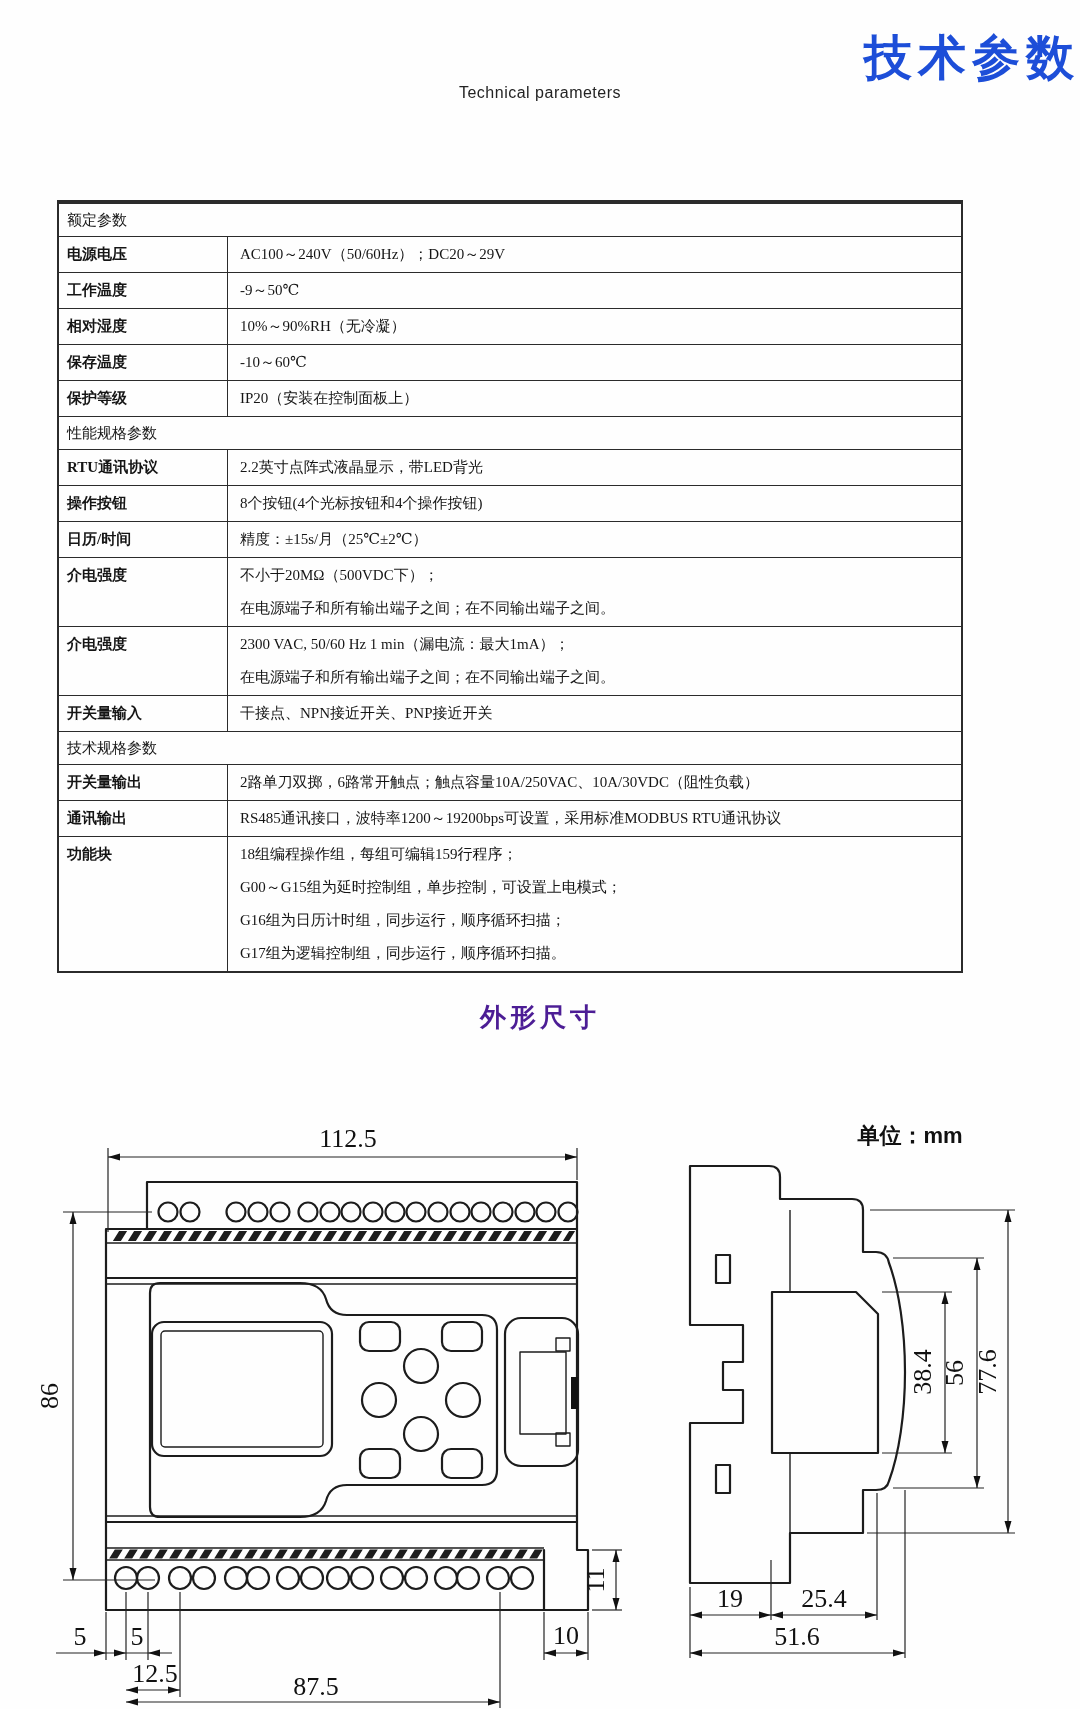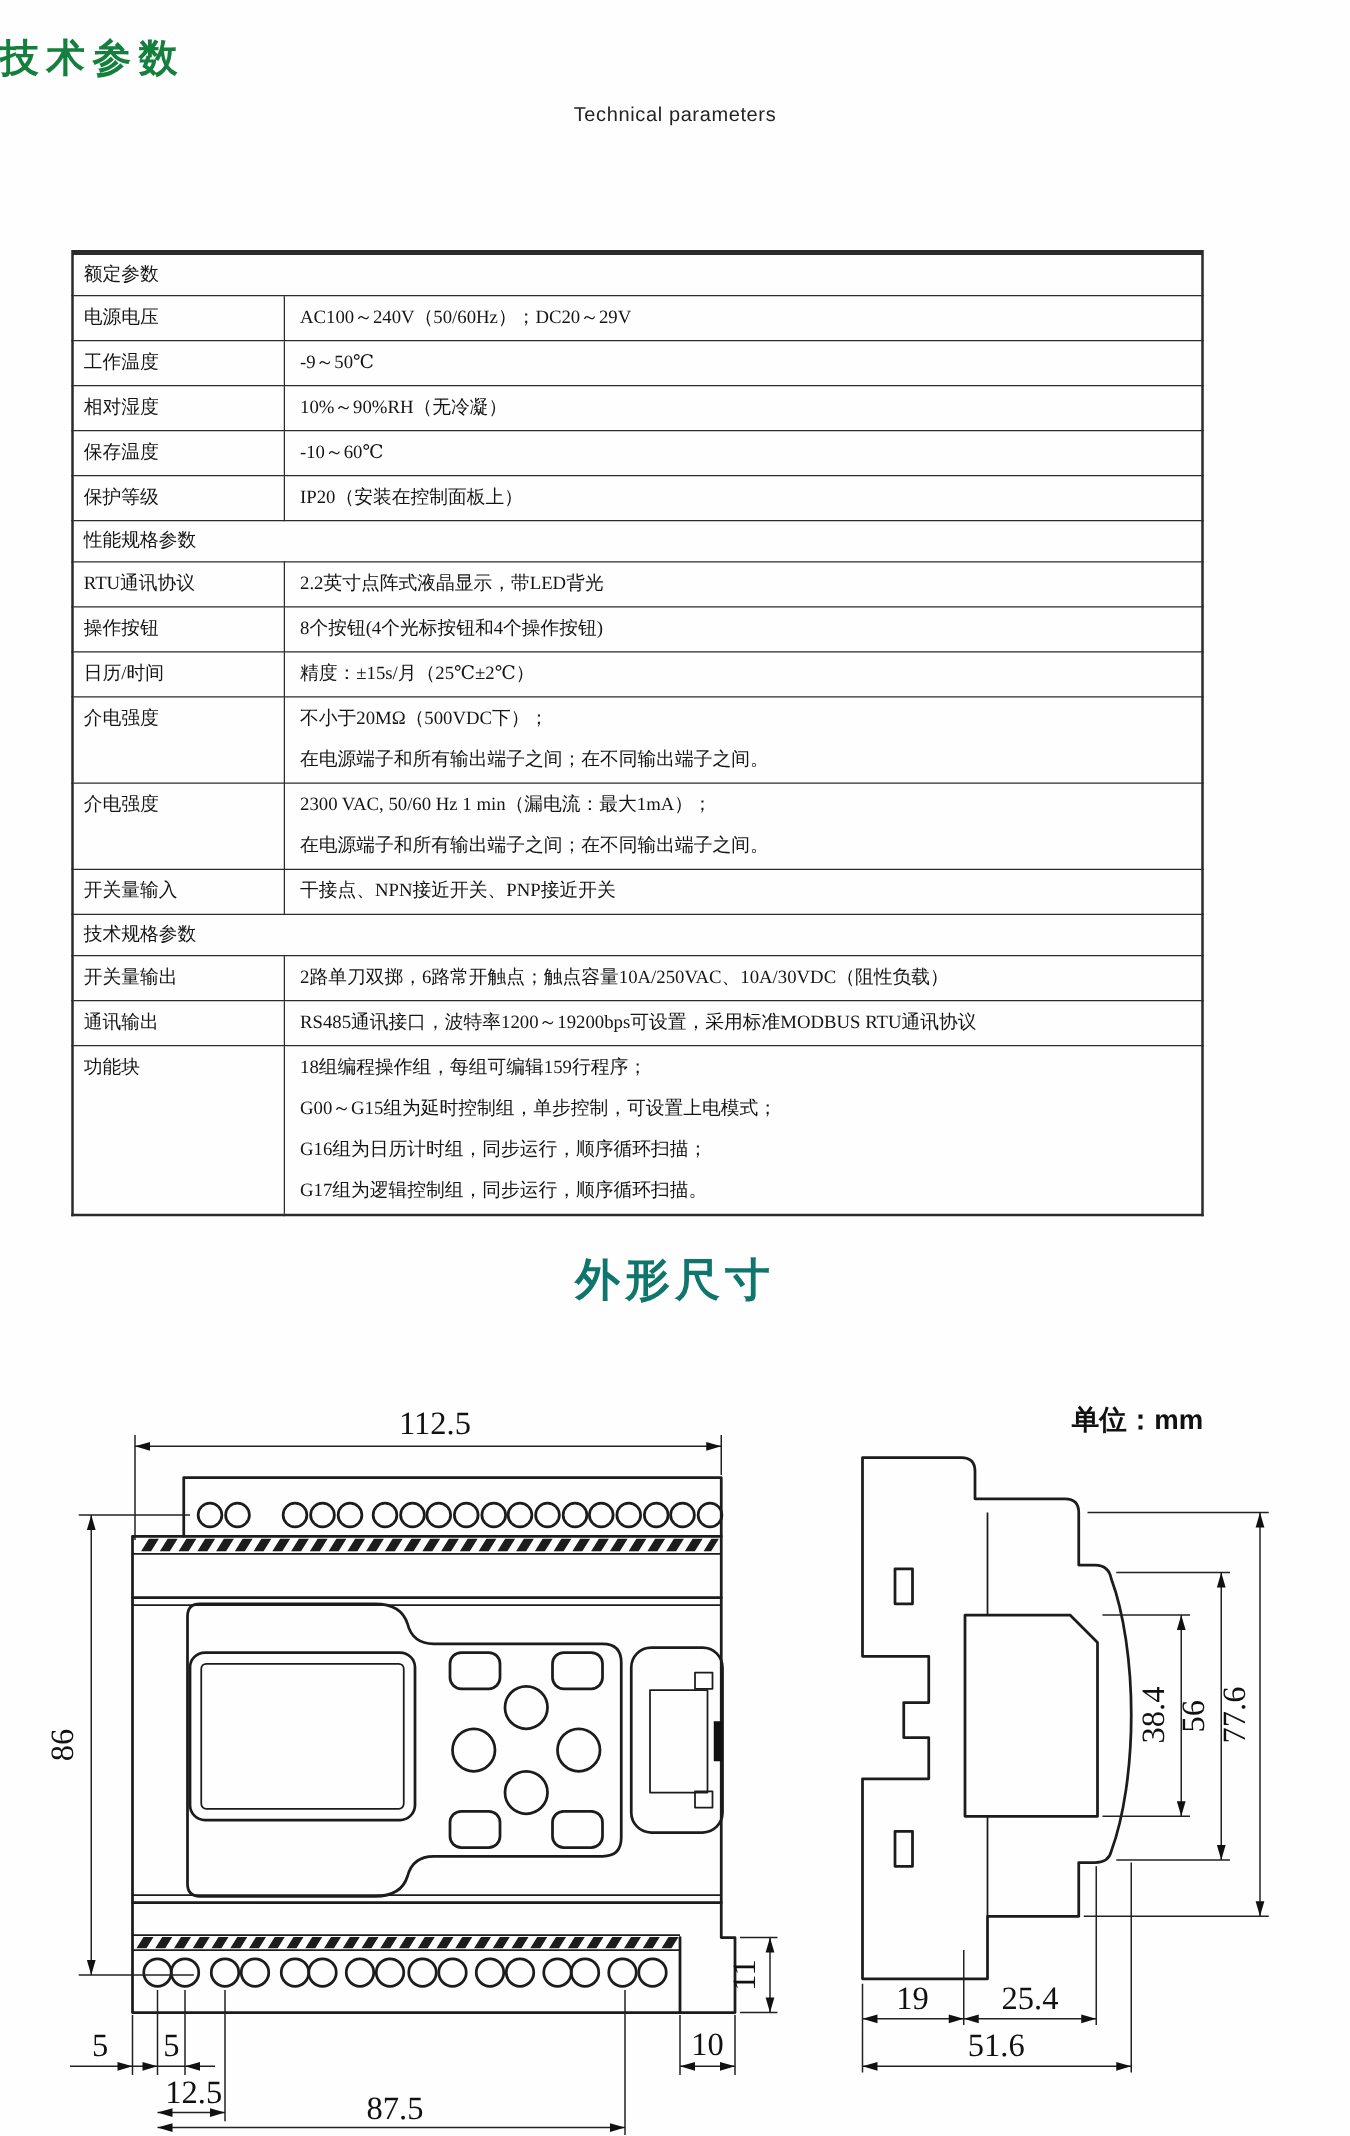--- a/index.html
+++ b/index.html
@@ -1,31 +1,31 @@
 <!DOCTYPE html>
 <html><head>
 <meta charset="utf-8">
 <style>
   html,body{margin:0;padding:0;background:#ffffff;}
   .page{position:relative;width:1080px;height:1709px;background:#fefefe;overflow:hidden;
         font-family:"Liberation Sans",sans-serif;color:#111;}
-  .main-title{position:absolute;top:26px;left:0;width:100%;text-align:left;
-              font-size:31px;font-weight:bold;letter-spacing:6px;color:#15803d;}
+  .main-title{position:absolute;top:26px;left:0;width:100%;text-align:right;
+              font-size:48px;font-weight:bold;letter-spacing:6px;color:#1d4ed8;}
   .main-subtitle{position:absolute;top:84px;left:0;width:100%;text-align:center;
                  font-size:16px;color:#232323;letter-spacing:0.5px;}
   .spec-table{position:absolute;top:200px;left:57px;width:906px;border-collapse:collapse;
               font-family:"Liberation Serif","DejaVu Serif",serif;font-size:15px;color:#151515;
               border:2.5px solid #2b2b2b;border-top-width:4px;}
   .spec-table td{border:1.6px solid #2b2b2b;padding:1px 10px;line-height:33px;vertical-align:top;}
-  .spec-table td.lbl{width:150px;padding-left:8px;white-space:nowrap;}
+  .spec-table td.lbl{width:150px;padding-left:8px;white-space:nowrap;font-weight:bold;}
   .spec-table td.val{padding-left:12px;}
   .spec-table td.sect{padding-left:8px;line-height:30px;}
   .vline{display:block;white-space:pre-wrap;}
   .section2-title{position:absolute;top:1000px;left:0;width:100%;text-align:center;
-                  font-size:36px;font-weight:bold;letter-spacing:4px;color:#0f766e;}
+                  font-size:26px;font-weight:bold;letter-spacing:4px;color:#4c1d95;}
   .drawing{position:absolute;top:1055px;left:0;}
   .ol{fill:none;stroke:#1c1c1c;stroke-width:2.2;stroke-linejoin:round;stroke-linecap:round;}
   .ol2{fill:none;stroke:#1c1c1c;stroke-width:1.4;stroke-linejoin:round;}
   .thin{fill:none;stroke:#222;stroke-width:1.2;}
   .ser{fill:none;stroke:#1c1c1c;stroke-dasharray:8 7;}
   .ah{fill:#111;stroke:none;}
   .dimtxt{font-family:"Liberation Serif","DejaVu Serif",serif;font-size:26px;fill:#111;}
   .unittxt{font-family:"Liberation Sans",sans-serif;font-size:22px;font-weight:bold;fill:#111;}
 </style>
 </head>

